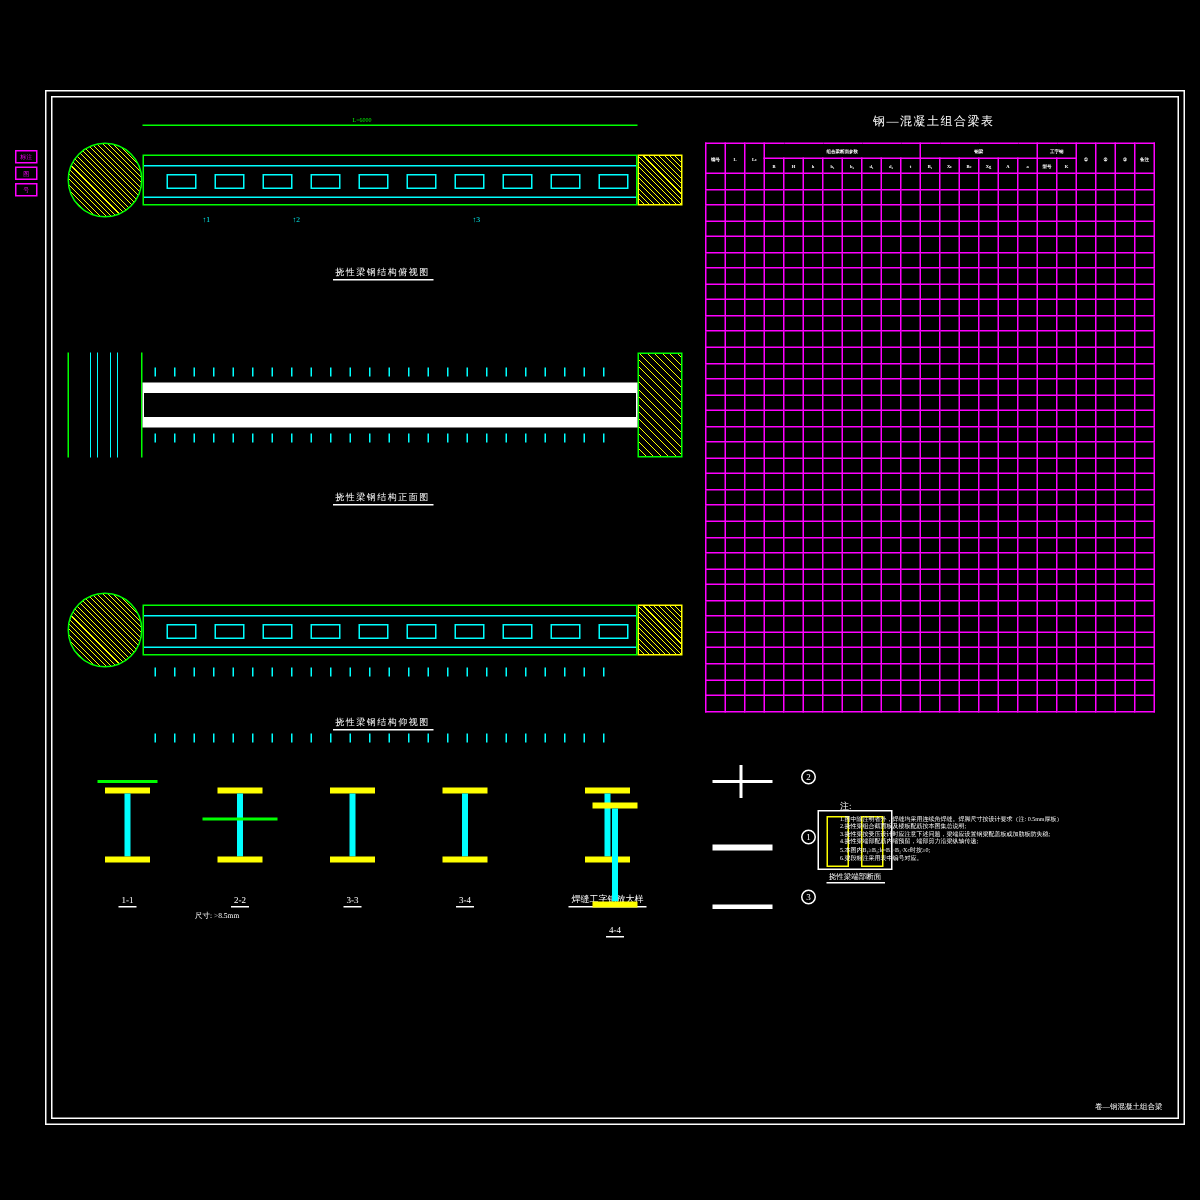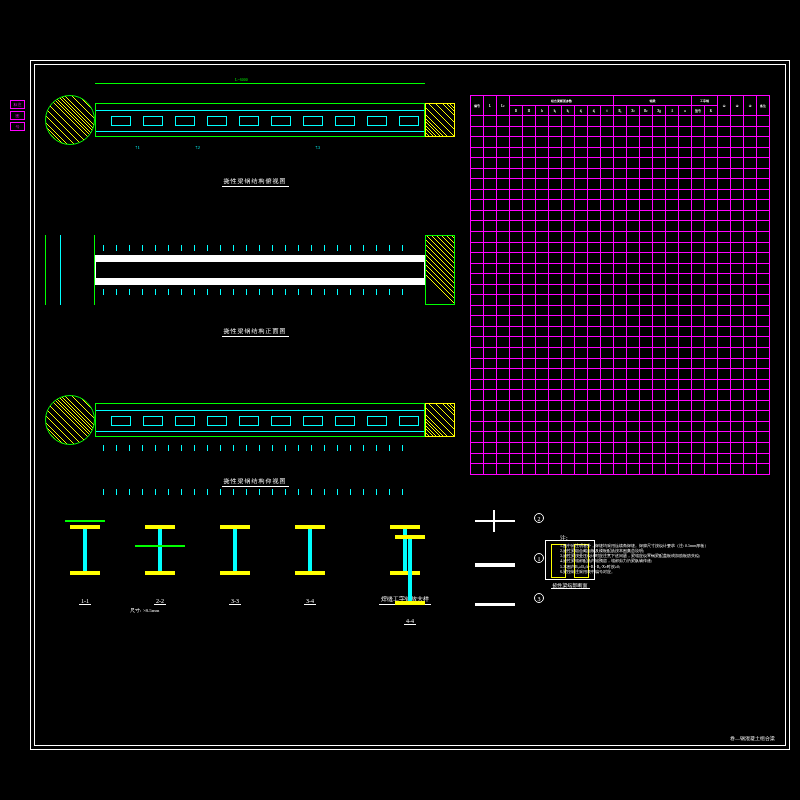--- a/index.html
+++ b/index.html
@@ -455,20 +455,21 @@
         <div style="position:absolute;bottom:-10px;width:100%;text-align:center;font-size:6px;"><span class="underline">4-4</span></div>
       </div>
       <div class="iso-box" style="left:75px;top:35px;">
         <div style="position:absolute;left:5px;top:3px;width:15px;height:34px;border:1px solid #ff0;"></div>
         <div style="position:absolute;left:28px;top:3px;width:15px;height:34px;border:1px solid #ff0;"></div>
         <div style="position:absolute;bottom:-10px;width:100%;text-align:center;font-size:5px;"><span class="underline">挠性梁端部断面</span></div>
       </div>
     </div>
 
     <div class="rhs">
+      <div class="table-title">钢—混凝土组合梁表</div>
       <table class="data-table" id="data-table">
         <thead>
           <tr id="group-row">
               <th rowspan="2">编号</th>
               <th rowspan="2">L</th>
               <th rowspan="2">Lc</th>
               <th colspan="8">组合梁断面参数</th>
               <th colspan="6">钢梁</th>
               <th colspan="2">工字钢</th>
               <th rowspan="2">①</th>

